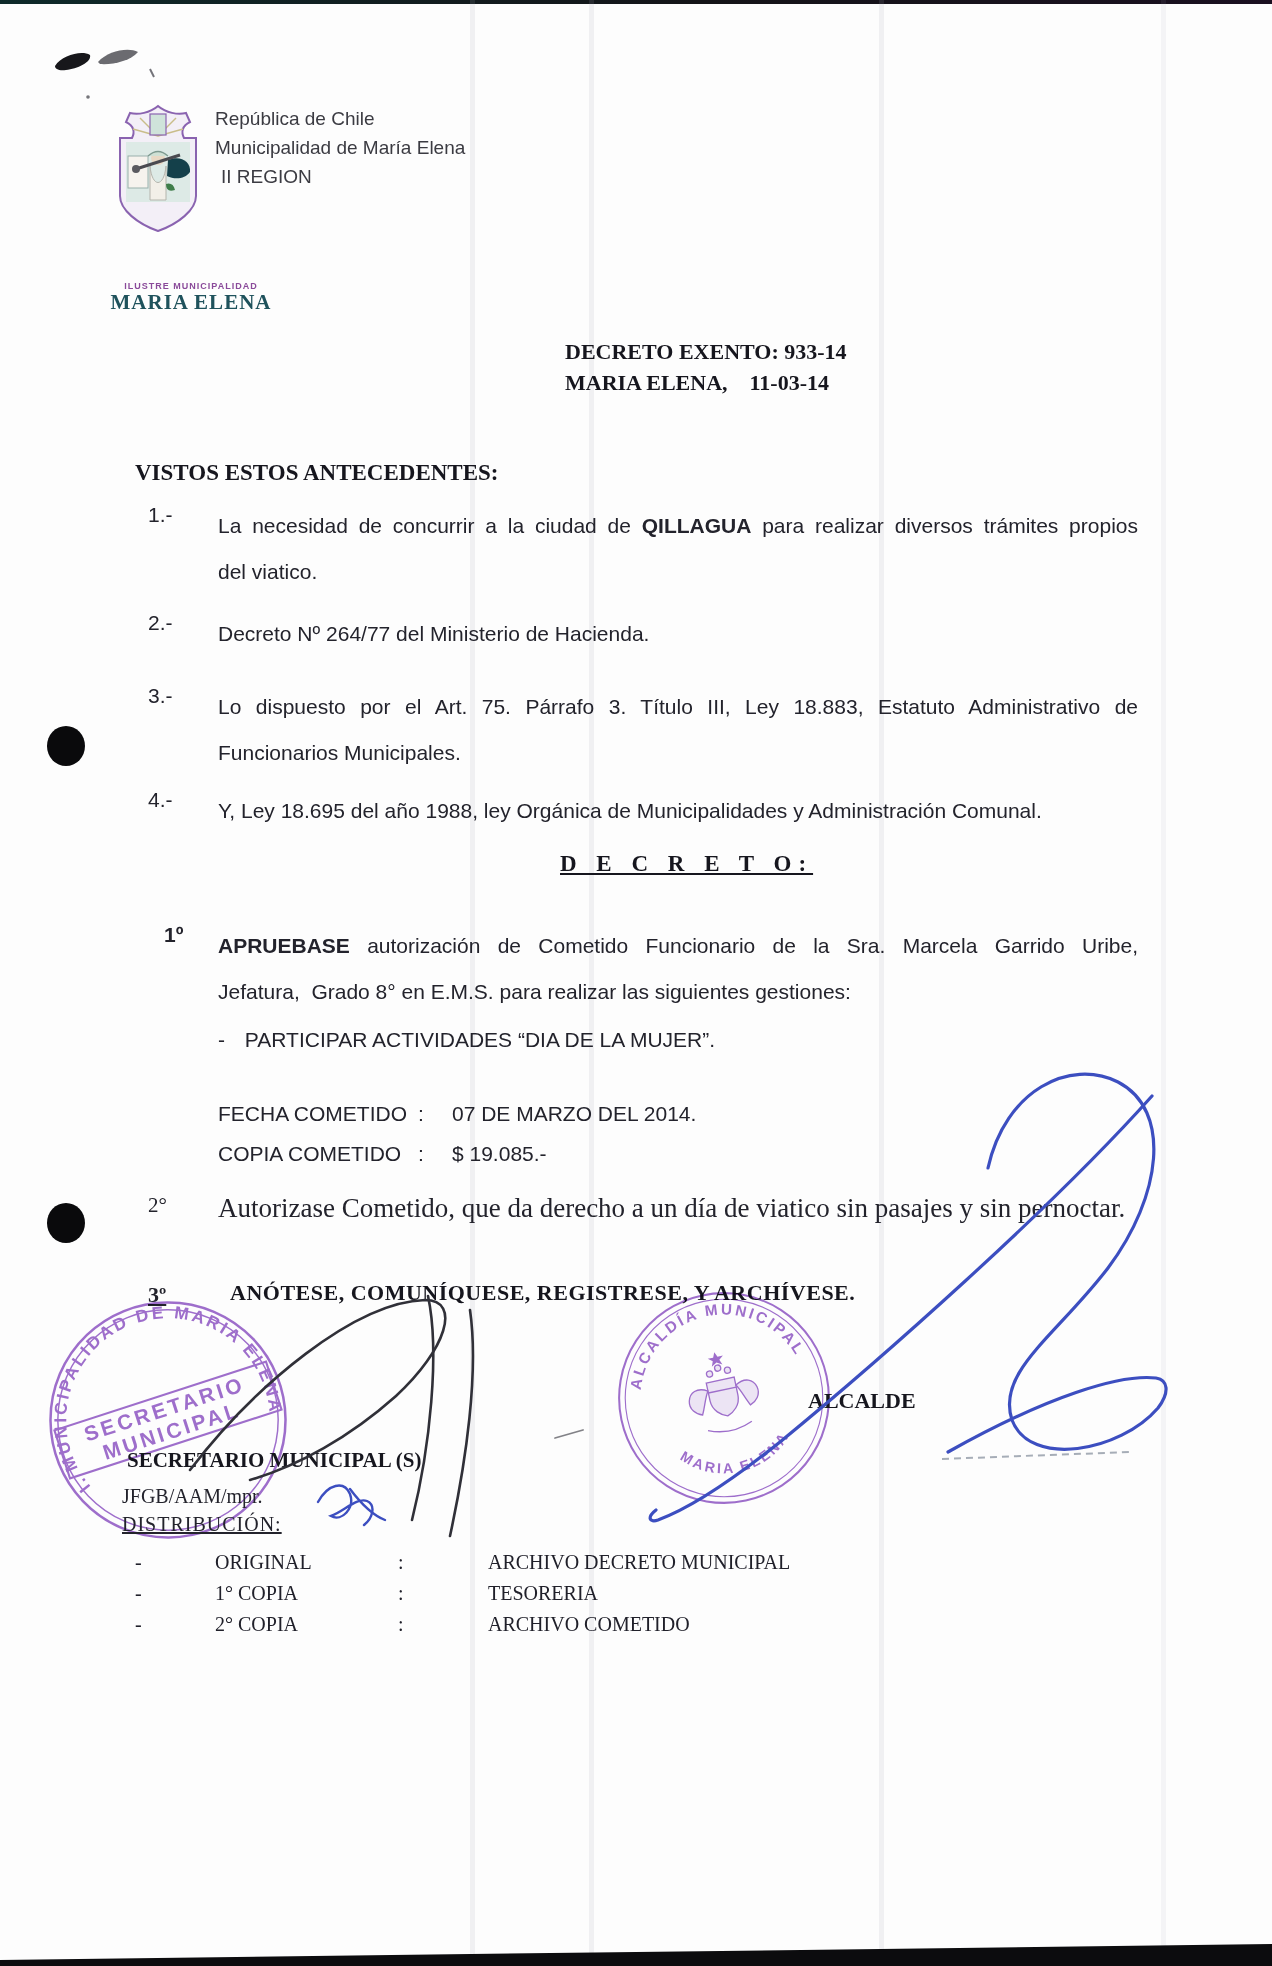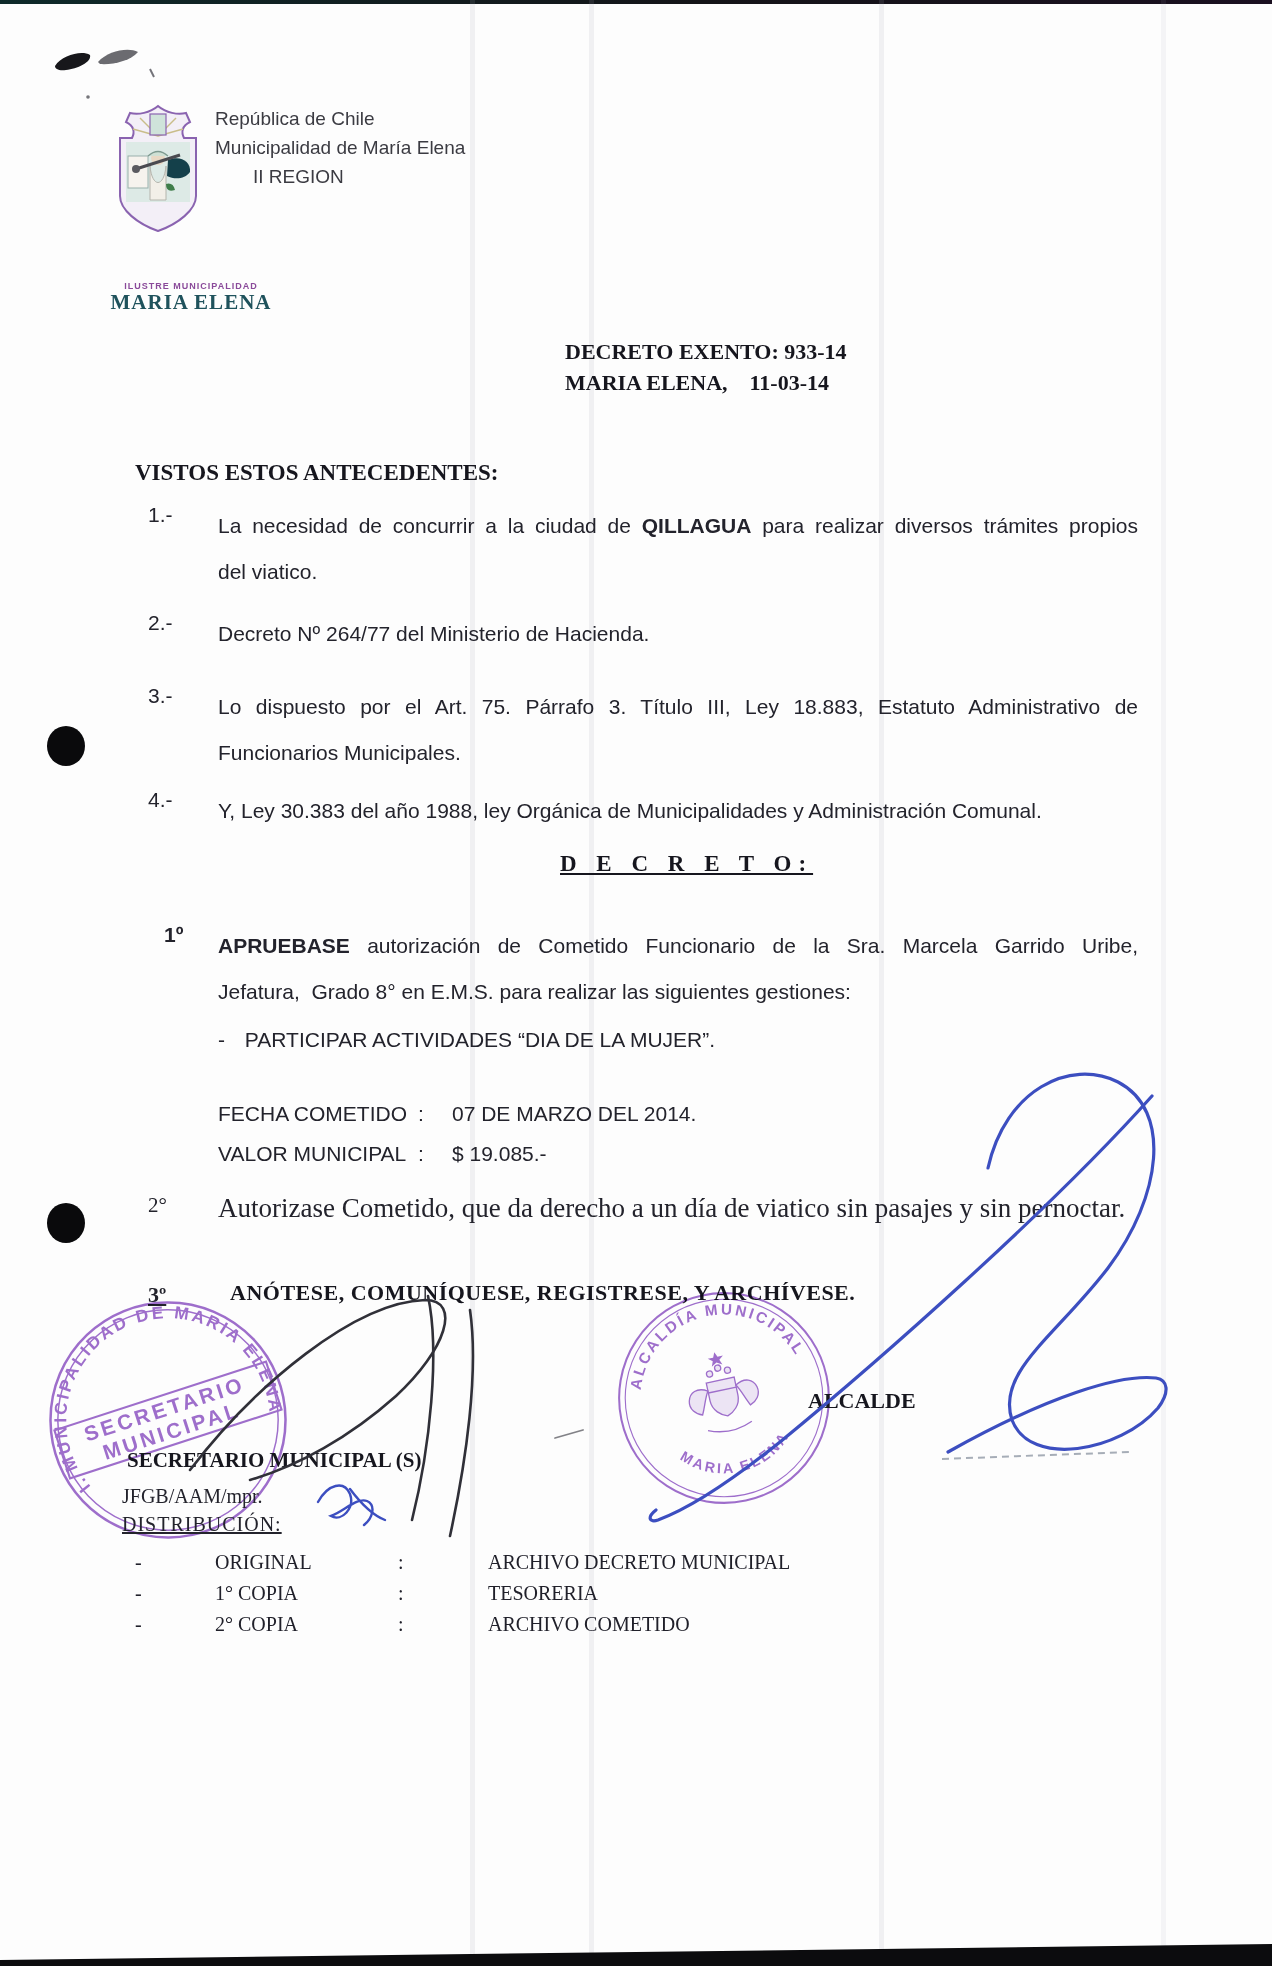--- a/index.html
+++ b/index.html
@@ -75,21 +75,21 @@
     <line x1="30" y1="71" x2="74" y2="57" stroke="#4a4a50" stroke-width="3"></line>
     <circle cx="30" cy="71" r="4" fill="#5a5a60"></circle>
     <path d="M60,86 q7,-2 9,6 q-9,3 -9,-6" fill="#3f7d4a"></path>
   </svg>
   <div class="abs cap-small">ILUSTRE MUNICIPALIDAD</div>
   <div class="abs cap-large">MARIA ELENA</div>
 
   <div class="abs org-block">
     <div>República de Chile</div>
     <div>Municipalidad de María Elena</div>
-    <div style="padding-left:6px;margin-left:32px;">II REGION</div>
+    <div style="padding-left:6px;">II REGION</div>
   </div>
 
   <div class="abs dec-head">
     <div class="pre">DECRETO EXENTO: 933-14</div>
     <div class="pre">MARIA ELENA,    11-03-14</div>
   </div>
 
   <div class="abs h-serif" style="left:135px;top:460px;">VISTOS ESTOS ANTECEDENTES:</div>
 
   <div class="abs itemnum" style="top:503px;">1.-</div>
@@ -101,42 +101,42 @@
   <div class="abs itemnum" style="top:611px;">2.-</div>
   <div class="abs itemtext line" style="top:611px;">Decreto Nº 264/77 del Ministerio de Hacienda.</div>
 
   <div class="abs itemnum" style="top:684px;">3.-</div>
   <div class="abs itemtext" style="top:684px;">
     <div class="just line">Lo dispuesto por el Art. 75. Párrafo 3. Título III, Ley 18.883, Estatuto Administrativo de</div>
     <div class="line">Funcionarios Municipales.</div>
   </div>
 
   <div class="abs itemnum" style="top:788px;">4.-</div>
-  <div class="abs itemtext line" style="top:788px;">Y, Ley 30.383 del año 1988, ley Orgánica de Municipalidades y Administración Comunal.</div>
+  <div class="abs itemtext line" style="top:788px;">Y, Ley 18.695 del año 1988, ley Orgánica de Municipalidades y Administración Comunal.</div>
 
   <div class="abs h-serif decreto-h">D E C R E T O:</div>
 
   <div class="abs itemnum b" style="top:923px;margin-left:16px;">1º</div>
   <div class="abs itemtext" style="top:923px;">
     <div class="just line"><span class="b">APRUEBASE</span><span> autorización de Cometido Funcionario de la Sra. Marcela Garrido Uribe,</span></div>
     <div class="line pre">Jefatura,  Grado 8° en E.M.S. para realizar las siguientes gestiones:</div>
   </div>
 
   <div class="abs" style="left:218px;top:1028px;font-size:21px;">
     <span>-</span>
     <span style="margin-left:14px;">PARTICIPAR ACTIVIDADES “DIA DE LA MUJER”.</span>
   </div>
 
   <div class="abs fv-row" style="top:1102px;">
     <span class="fv-label">FECHA COMETIDO</span>
     <span class="fv-colon">:</span>
     <span class="fv-value">07 DE MARZO DEL 2014.</span>
   </div>
   <div class="abs fv-row" style="top:1142px;">
-    <span class="fv-label">VALOR MUNICIPAL</span>
+    <span class="fv-label">COPIA COMETIDO</span>
     <span class="fv-colon">:</span>
     <span class="fv-value">$ 19.085.-</span>
   </div>
 
   <div class="abs itemnum serif" style="top:1193px;">2°</div>
   <div class="abs itemtext serif" style="top:1193px;font-size:27px;">Autorizase Cometido, que da derecho a un día de viatico sin pasajes y sin pernoctar.</div>
 
   <div class="abs itemnum serif b u" style="top:1282px;font-size:22px;">3º</div>
   <div class="abs h-serif" style="left:230px;top:1280px;font-size:22px;letter-spacing:.5px;">ANÓTESE, COMUNÍQUESE, REGISTRESE, Y ARCHÍVESE.</div>
 

